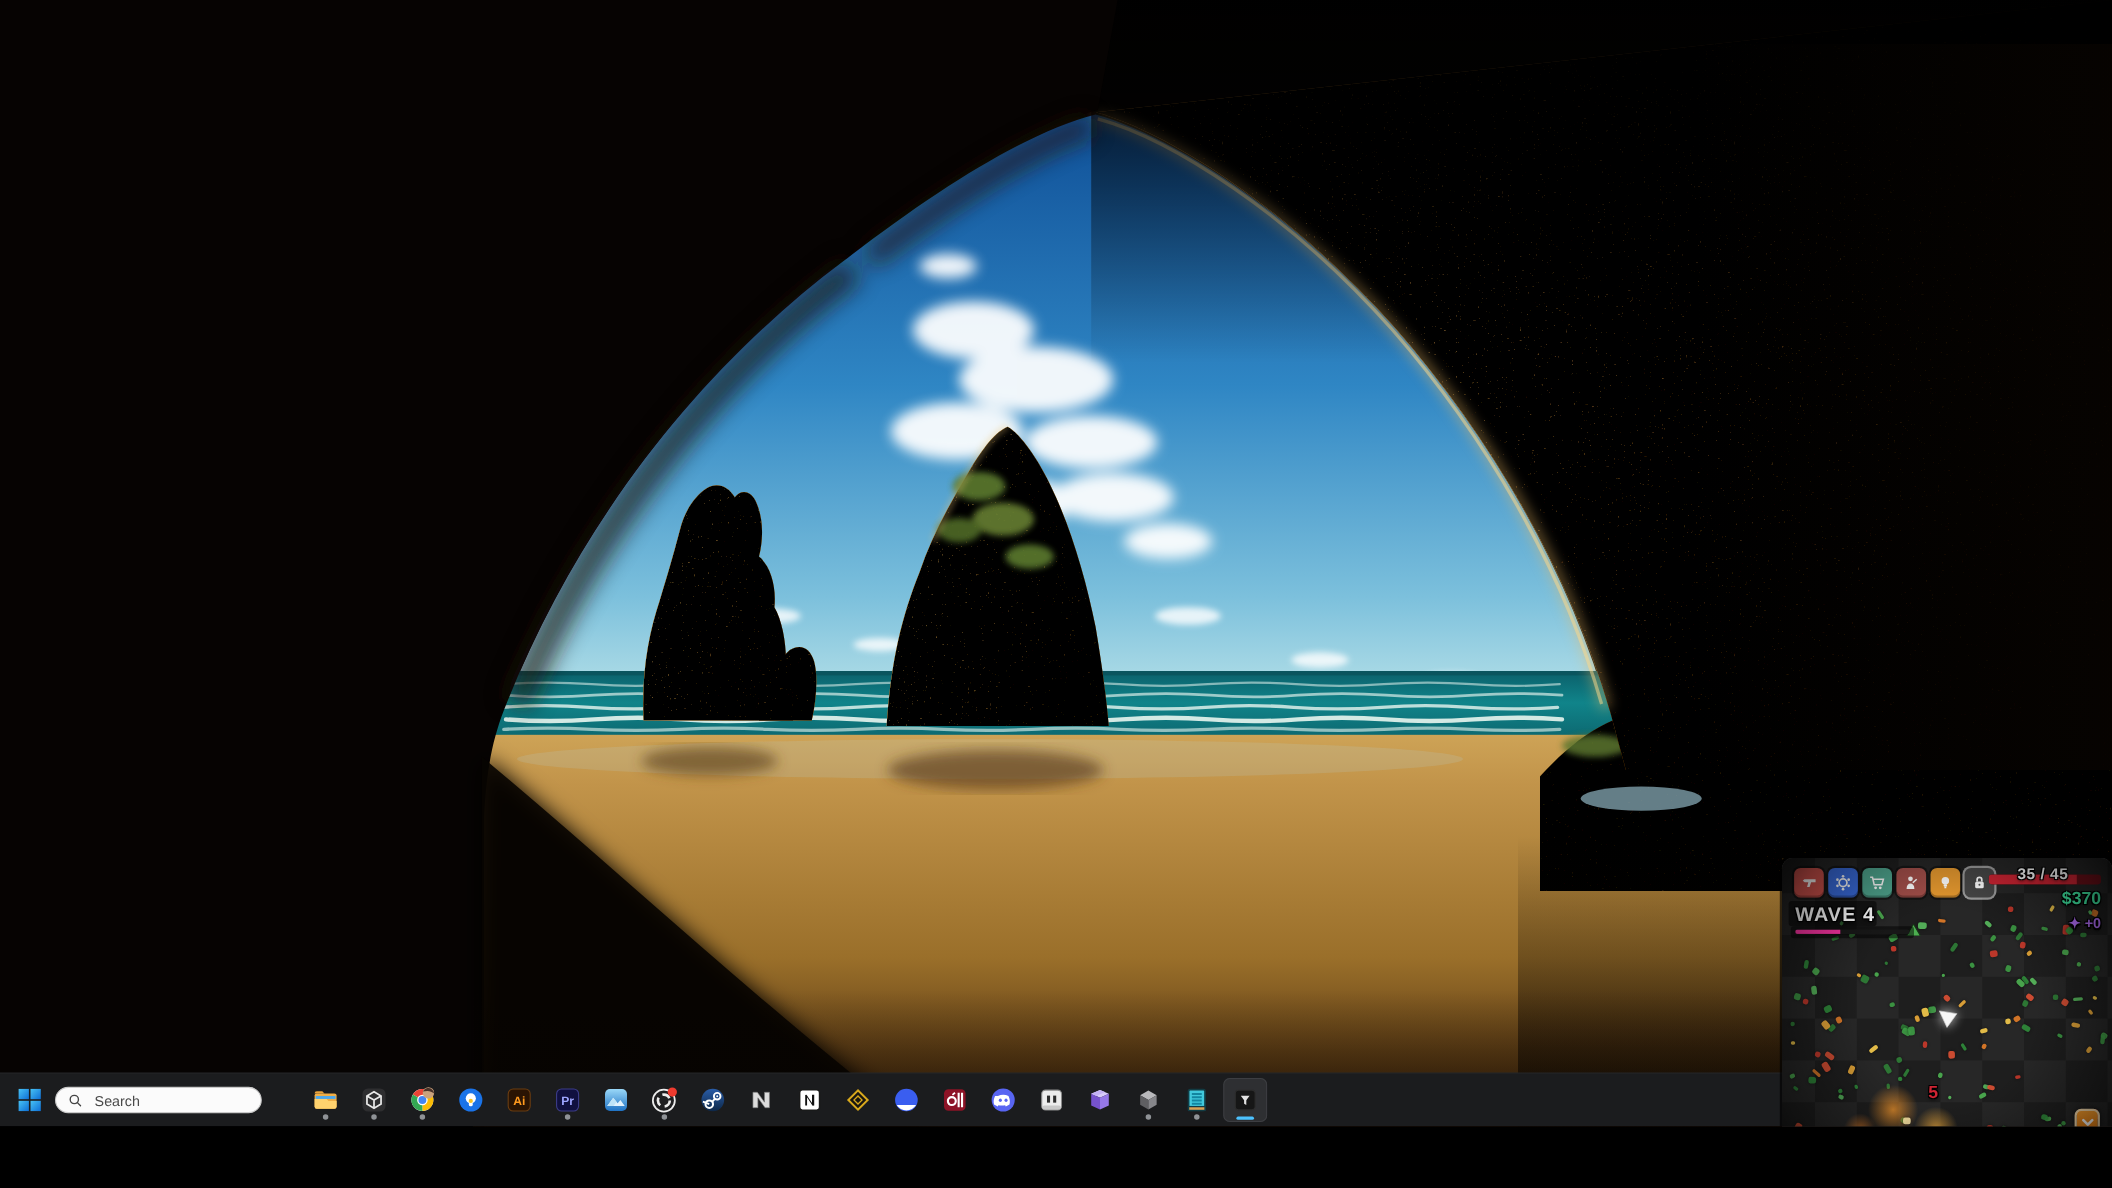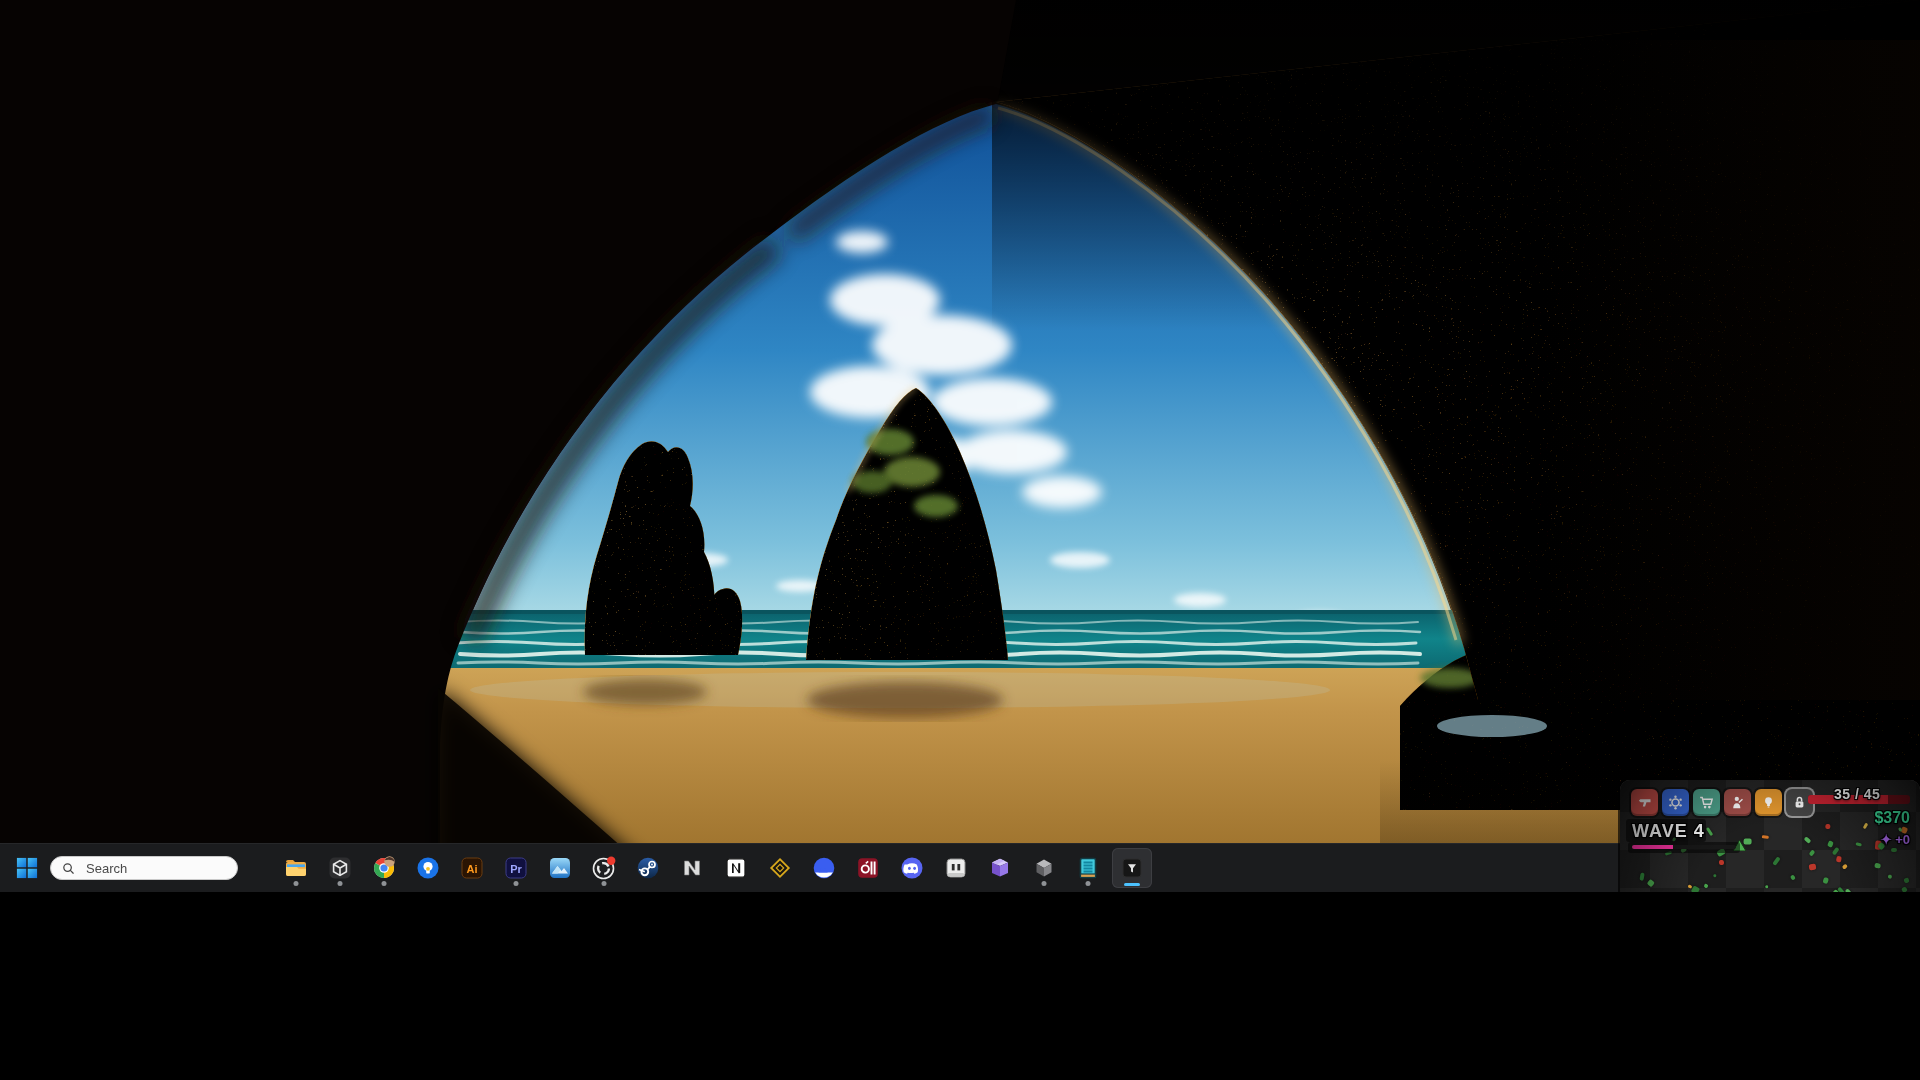--- a/index.html
+++ b/index.html
@@ -1,16 +1,16 @@
 <!DOCTYPE html>
 <html><head>
 <meta charset="utf-8">
 <style>
   html,body{margin:0;padding:0;background:#000;overflow:hidden}
-  .screen{position:relative;width:1920px;height:892px;overflow:hidden;background:#050302;
+  .screen{position:relative;width:1920px;height:1024px;overflow:hidden;background:#050302;
     font-family:"Liberation Sans",sans-serif;}
   .wallpaper{position:absolute;left:0;top:0;width:1920px;height:1080px;z-index:1}
 
   
   .taskbar{position:absolute;left:0;bottom:0;width:1920px;height:48px;background:#1b1c1e;
     border-top:1px solid rgba(255,255,255,.05);z-index:5}
   .start-button{position:absolute;left:16px;top:13px;width:22px;height:22px;cursor:pointer}
   .search-box{position:absolute;left:50px;top:12px;width:188px;height:24px;background:#fbfbfb;
     border:1px solid #c9c9c9;border-radius:13px;display:flex;align-items:center;gap:8px;padding:0 10px;box-sizing:border-box}
   .search-box svg{flex:0 0 auto}

